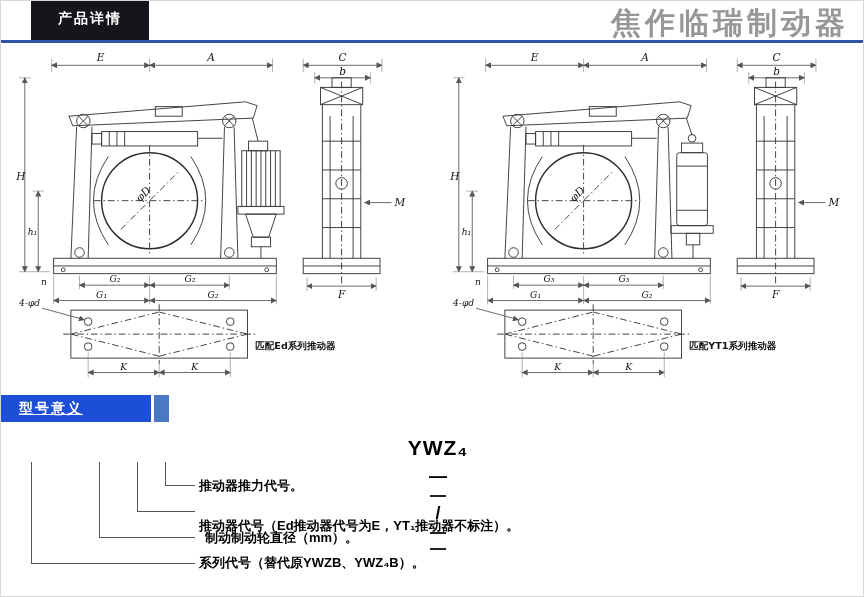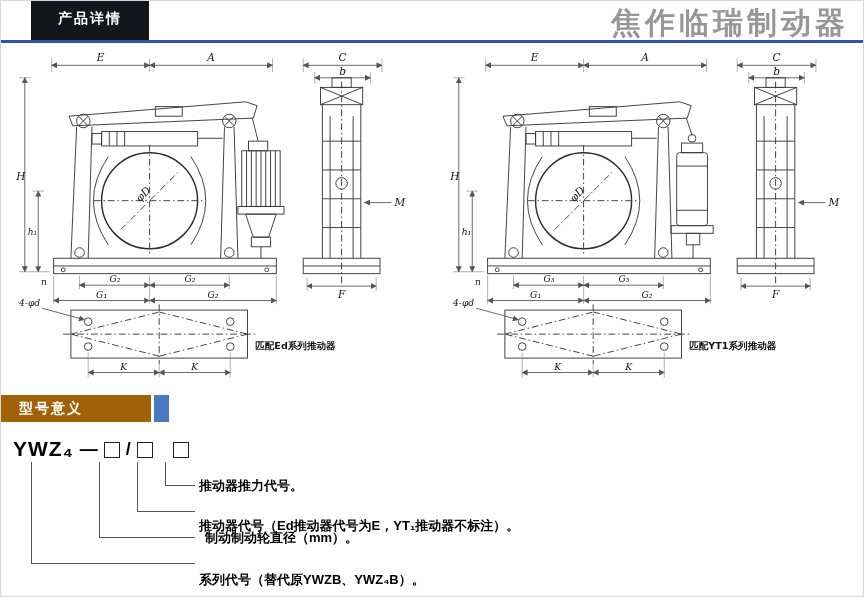--- a/index.html
+++ b/index.html
@@ -20,26 +20,26 @@
   .thick { fill:none; stroke:#2d2d2d; stroke-width:1.5; }
   .dash  { stroke-dasharray:7 3 1.5 3; }
   .dim   { stroke:#555; stroke-width:0.9; fill:none; }
   .ext   { stroke:#8a8a8a; stroke-width:0.7; }
   .lbl   { font:italic 11px "DejaVu Serif", serif; fill:#111; }
   .lbs   { font:italic 9.5px "DejaVu Serif", serif; fill:#111; }
   .cap   { font:bold 10px "DejaVu Sans", sans-serif; fill:#111; }
 
   
   .bar2 { display:flex; height:27px; margin-top:10px; }
-  .bar2-main { width:150px; background:#a16207; color:#fff; font-size:14px; font-weight:bold;
-               line-height:27px; padding-left:18px; letter-spacing:2px; }
+  .bar2-main { width:150px; background:#1d4ed8; color:#fff; font-size:14px; font-weight:bold;
+               line-height:27px; padding-left:18px; letter-spacing:2px;text-decoration:underline; }
   .bar2-accent { width:15px; margin-left:3px; background:#4a79c4; }
 
   .model { position:relative; height:150px; margin:14px 0 0 12px; color:#000; }
-  .mrow { display:flex; align-items:center; gap:6px; height:26px; }
+  .mrow { display:flex; align-items:center; gap:6px; height:26px;flex-direction:column; }
   .prefix { font-size:21px; font-weight:bold; letter-spacing:1px; }
   .msym { font-size:18px; font-weight:bold; }
   .mbox { width:16px; height:16px; border:1.6px solid #222; margin-top:2px; }
   .sp { width:8px; }
   .ld { position:absolute; border-left:1px solid #555; border-bottom:1px solid #555; }
   .note { position:absolute; left:186px; font-size:13px; font-weight:bold; white-space:nowrap; }
 </style>
 </head>
 <body>
 
@@ -379,16 +379,16 @@
     </div>
 
     <div class="ld" style="left:152px; top:26px; width:30px; height:24px;"></div>
     <div class="ld" style="left:124px; top:26px; width:58px; height:50px;"></div>
     <div class="ld" style="left:86px;  top:26px; width:96px; height:76px;"></div>
     <div class="ld" style="left:18px;  top:26px; width:164px; height:102px;"></div>
 
     <div class="note" style="top:41px;">推动器推力代号。</div>
     <div class="note" style="top:67px;margin-top:14px;">推动器代号（Ed推动器代号为E，YT₁推动器不标注）。</div>
     <div class="note" style="top:93px;padding-left:6px;">制动制动轮直径（mm）。</div>
-    <div class="note" style="top:135px;">系列代号（替代原YWZB、YWZ₄B）。</div>
+    <div class="note" style="top:118px;">系列代号（替代原YWZB、YWZ₄B）。</div>
   </div>
 
 </div>
 
 </body></html>

